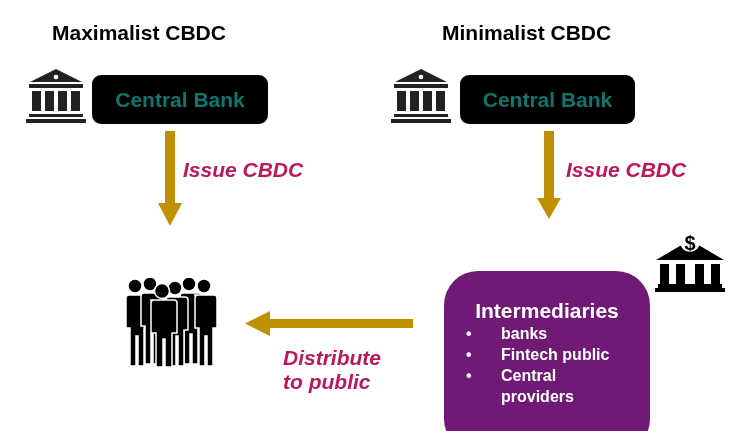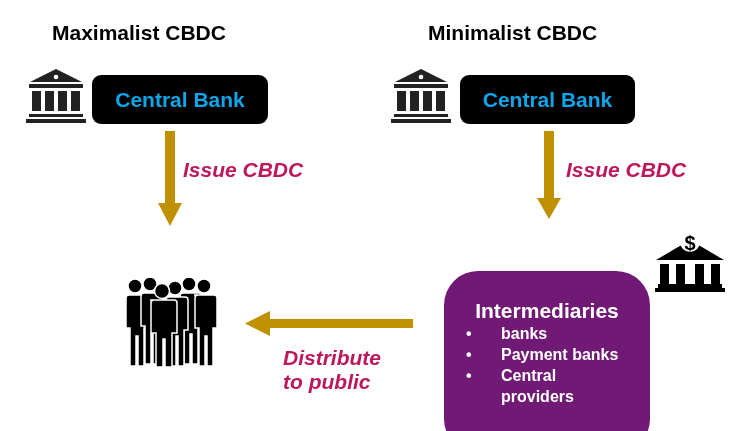--- a/index.html
+++ b/index.html
@@ -1,32 +1,32 @@
 <!DOCTYPE html>
 <html><head>
 <meta charset="utf-8">
 <style>
   html,body{margin:0;padding:0;background:#fff;}
   body{width:742px;height:431px;position:relative;overflow:hidden;font-family:"Liberation Sans",sans-serif;}
   .abs{position:absolute;}
   .heading{font-weight:bold;font-size:21px;color:#000;}
-  .cb-box{background:#000;color:#0ea5e9;border-radius:9px;font-weight:bold;font-size:21px;display:flex;align-items:center;justify-content:center;}
+  .cb-box{background:#000;color:#0f766e;border-radius:9px;font-weight:bold;font-size:21px;display:flex;align-items:center;justify-content:center;}
   .label-it{font-style:italic;font-weight:bold;font-size:21px;color:#be185d;line-height:24px;}
   .inter{background:#701a75;border-radius:34px;color:#fff;margin-top:44px;}
   .inter-title{font-weight:bold;font-size:21px;text-align:center;margin-top:28px;}
   .inter ul{list-style:none;margin:0;padding:0;}
   .inter li{position:relative;font-weight:bold;font-size:16px;line-height:21px;padding-left:57px;}
   .inter li .dot{position:absolute;left:22px;top:0;}
   svg{display:block;}
 </style>
 </head>
 <body>
 
 <div class="abs heading" style="left:52px;top:21px;">Maximalist CBDC</div>
-<div class="abs heading" style="left:428px;top:21px;">Minimalist CBDC</div>
+<div class="abs heading" style="left:442px;top:21px;">Minimalist CBDC</div>
 
 <div class="abs" style="left:25px;top:68px;">
   <svg width="62" height="56" viewBox="0 0 62 56">
     <polygon points="31,1 5,14 57,14" fill="#222"></polygon>
     <circle cx="31" cy="9" r="2.3" fill="#fff"></circle>
     <rect x="4" y="16" width="54" height="4" fill="#222"></rect>
     <rect x="7" y="23" width="9" height="20" fill="#222"></rect>
     <rect x="20" y="23" width="9" height="20" fill="#222"></rect>
     <rect x="33" y="23" width="9" height="20" fill="#222"></rect>
     <rect x="46" y="23" width="9" height="20" fill="#222"></rect>
@@ -106,21 +106,21 @@
 
 <div class="abs inter" style="left:444px;top:227px;width:206px;height:182px;">
   <div class="inter-title">Intermediaries</div>
   <ul>
     <li>
       <span class="dot">•</span>
       <div>banks</div>
     </li>
     <li>
       <span class="dot">•</span>
-      <div>Payment banks</div>
+      <div>Fintech public</div>
     </li>
     <li>
       <span class="dot">•</span>
       <div>Central</div>
       <div>providers</div>
     </li>
   </ul>
 </div>
 
 <div class="abs" style="left:654px;top:228px;">

